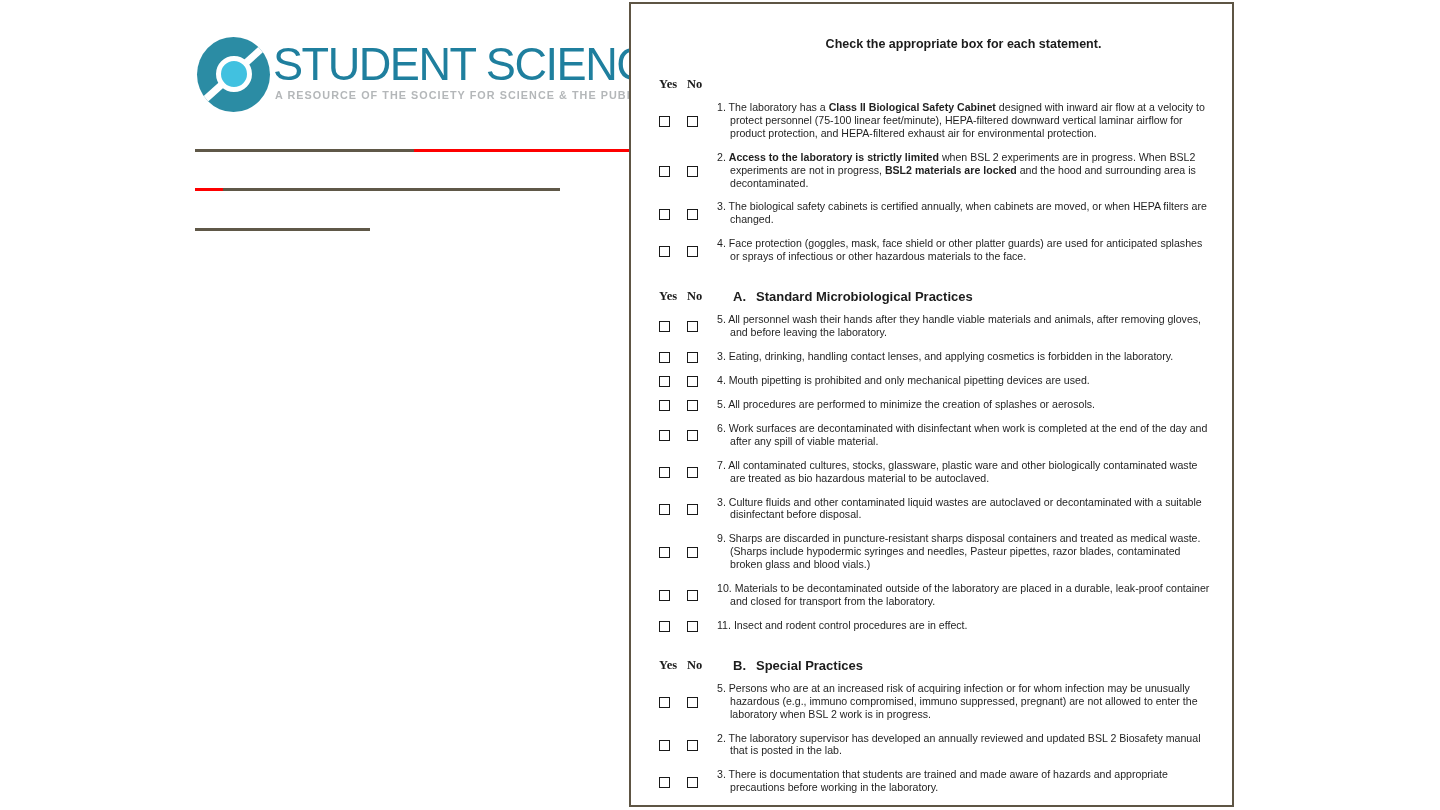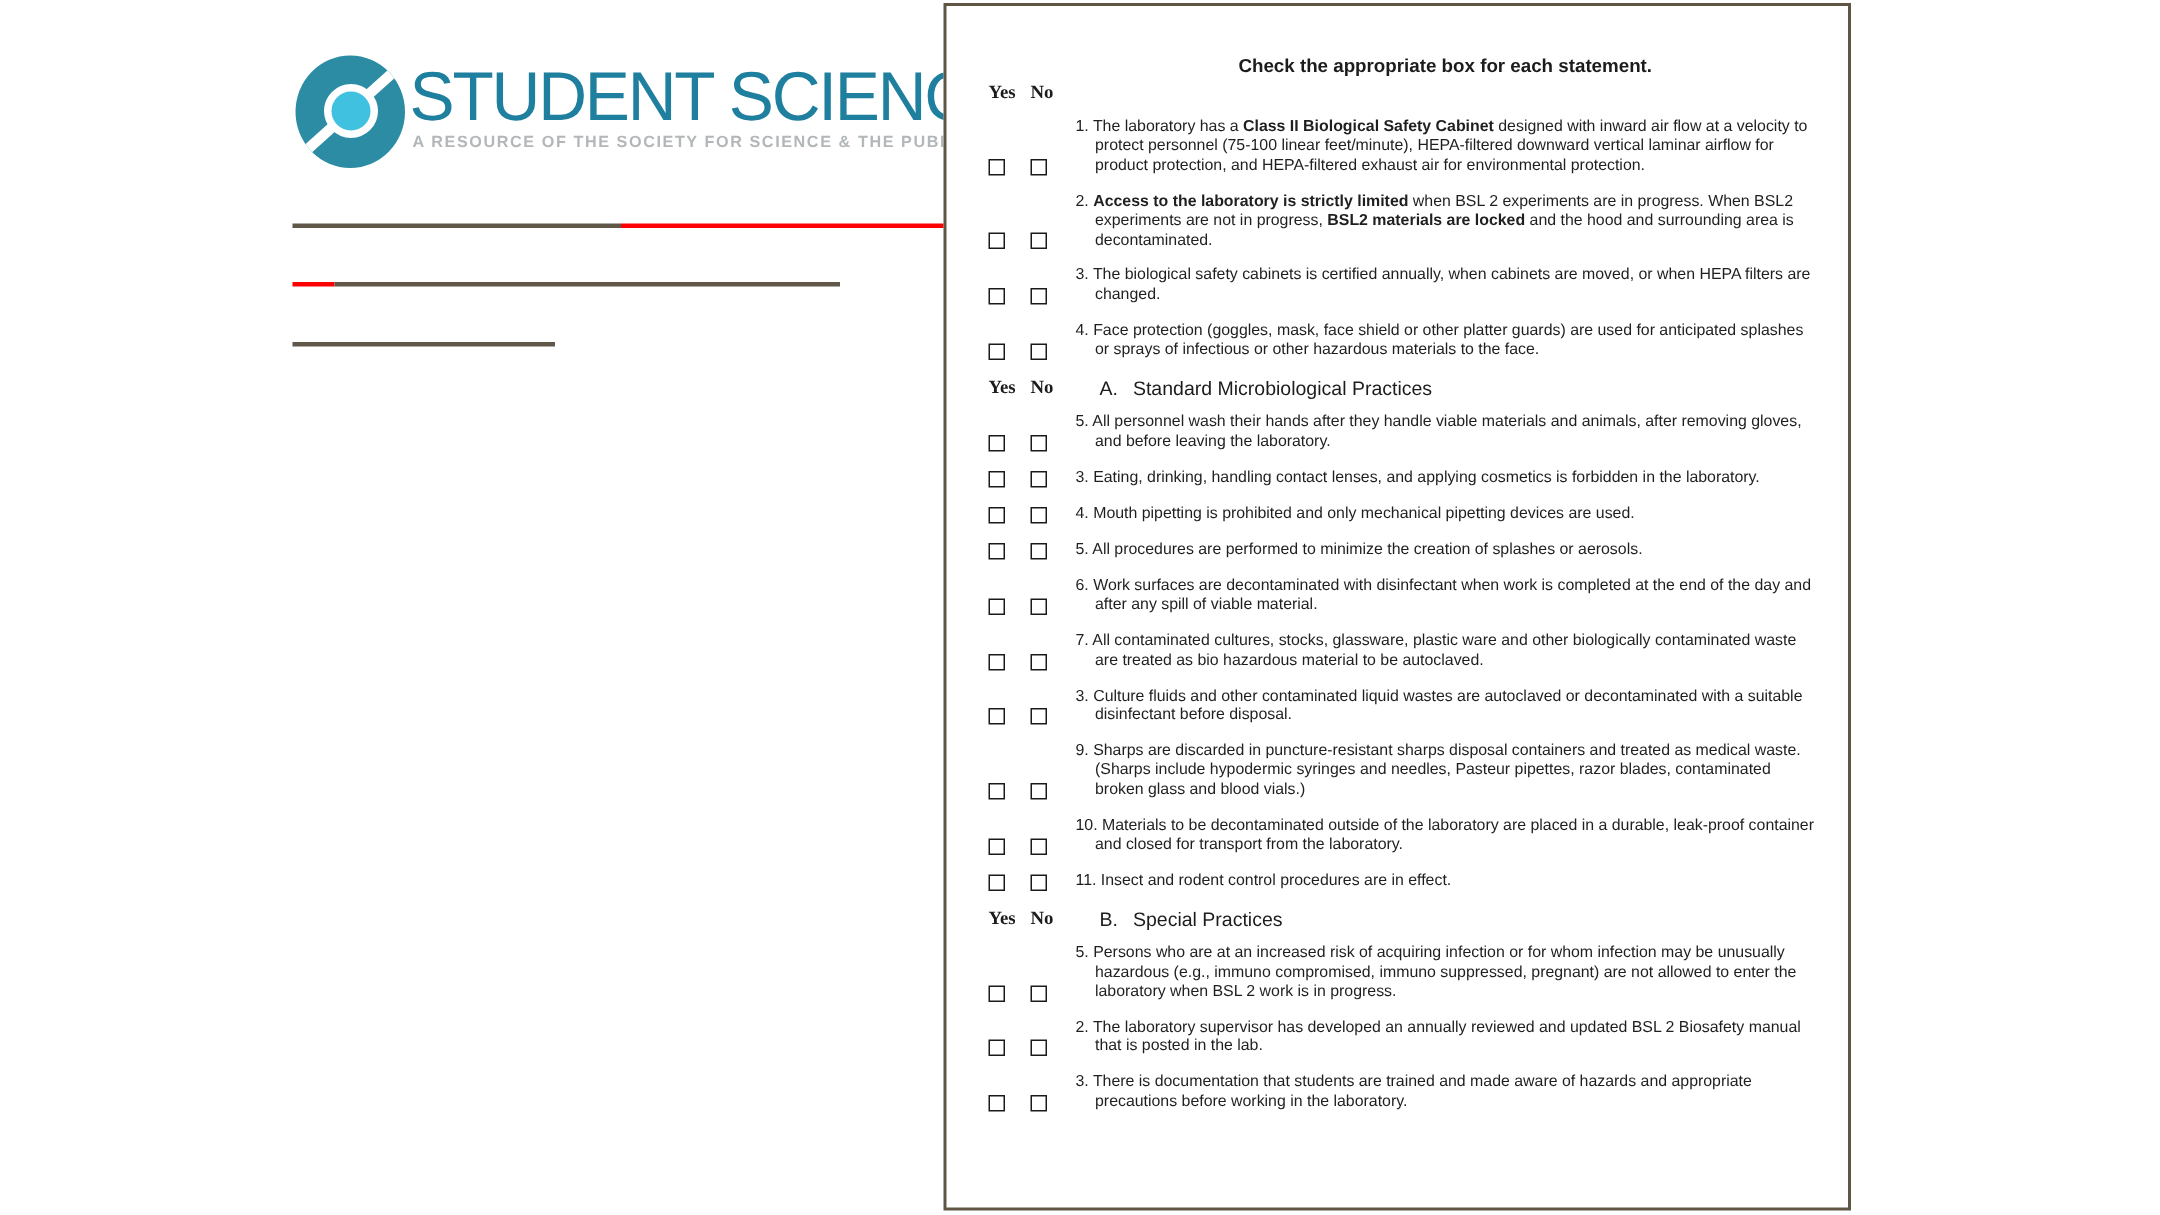--- a/index.html
+++ b/index.html
@@ -24,28 +24,28 @@
   
   .red-line { position:absolute; height:3px; font-size:0; }
   .red-line span { display:inline-block; height:3px; vertical-align:top; }
 
   
   .doc-panel { position:absolute; left:629px; top:2px; width:605px; height:805px;
                border:2px solid #5e5544; background:#ffffff; padding:0 16px 0 28px; }
   .doc-title { margin-top:33px; text-align:center; font-size:12.5px; font-weight:bold;
                color:#1c1c1c; padding-left:52px; }
 
-  .hdr-row { display:flex; align-items:flex-start; margin:3px 0 9px 0; }
+  .hdr-row { display:flex; align-items:flex-start; margin:26px 0 9px 0; }
   .yn { font-family:"Liberation Serif", serif; font-weight:bold; font-size:12.5px; color:#1c1c1c; }
   .yn.yes { width:28px; }
   .yn.no  { width:30px; }
-  .sec-title { font-size:13px; font-weight:normal; color:#1c1c1c; margin-left:16px; }
+  .sec-title { font-size:13px; font-weight:bold; color:#1c1c1c; margin-left:16px; }
   .sec-title .sec-letter { margin-right:10px; }
 
-  .item-row { display:flex; align-items:flex-end; margin-bottom:11px; }
+  .item-row { display:flex; align-items:center; margin-bottom:11px; }
   .cb { flex:0 0 auto; width:11px; height:11px; border:1.6px solid #1a1a1a; background:#fff;
         margin-top:2px; }
   .cb.cb-yes { margin-right:17px; }
   .cb.cb-no  { margin-right:19px; }
   .itxt { flex:1 1 auto; font-size:10.6px; line-height:12.9px; color:#1f1f1f;
           padding-left:13px; text-indent:-13px; padding-right:4px; }
   .itxt b { font-weight:bold; }
 </style>
 </head>
 <body>

